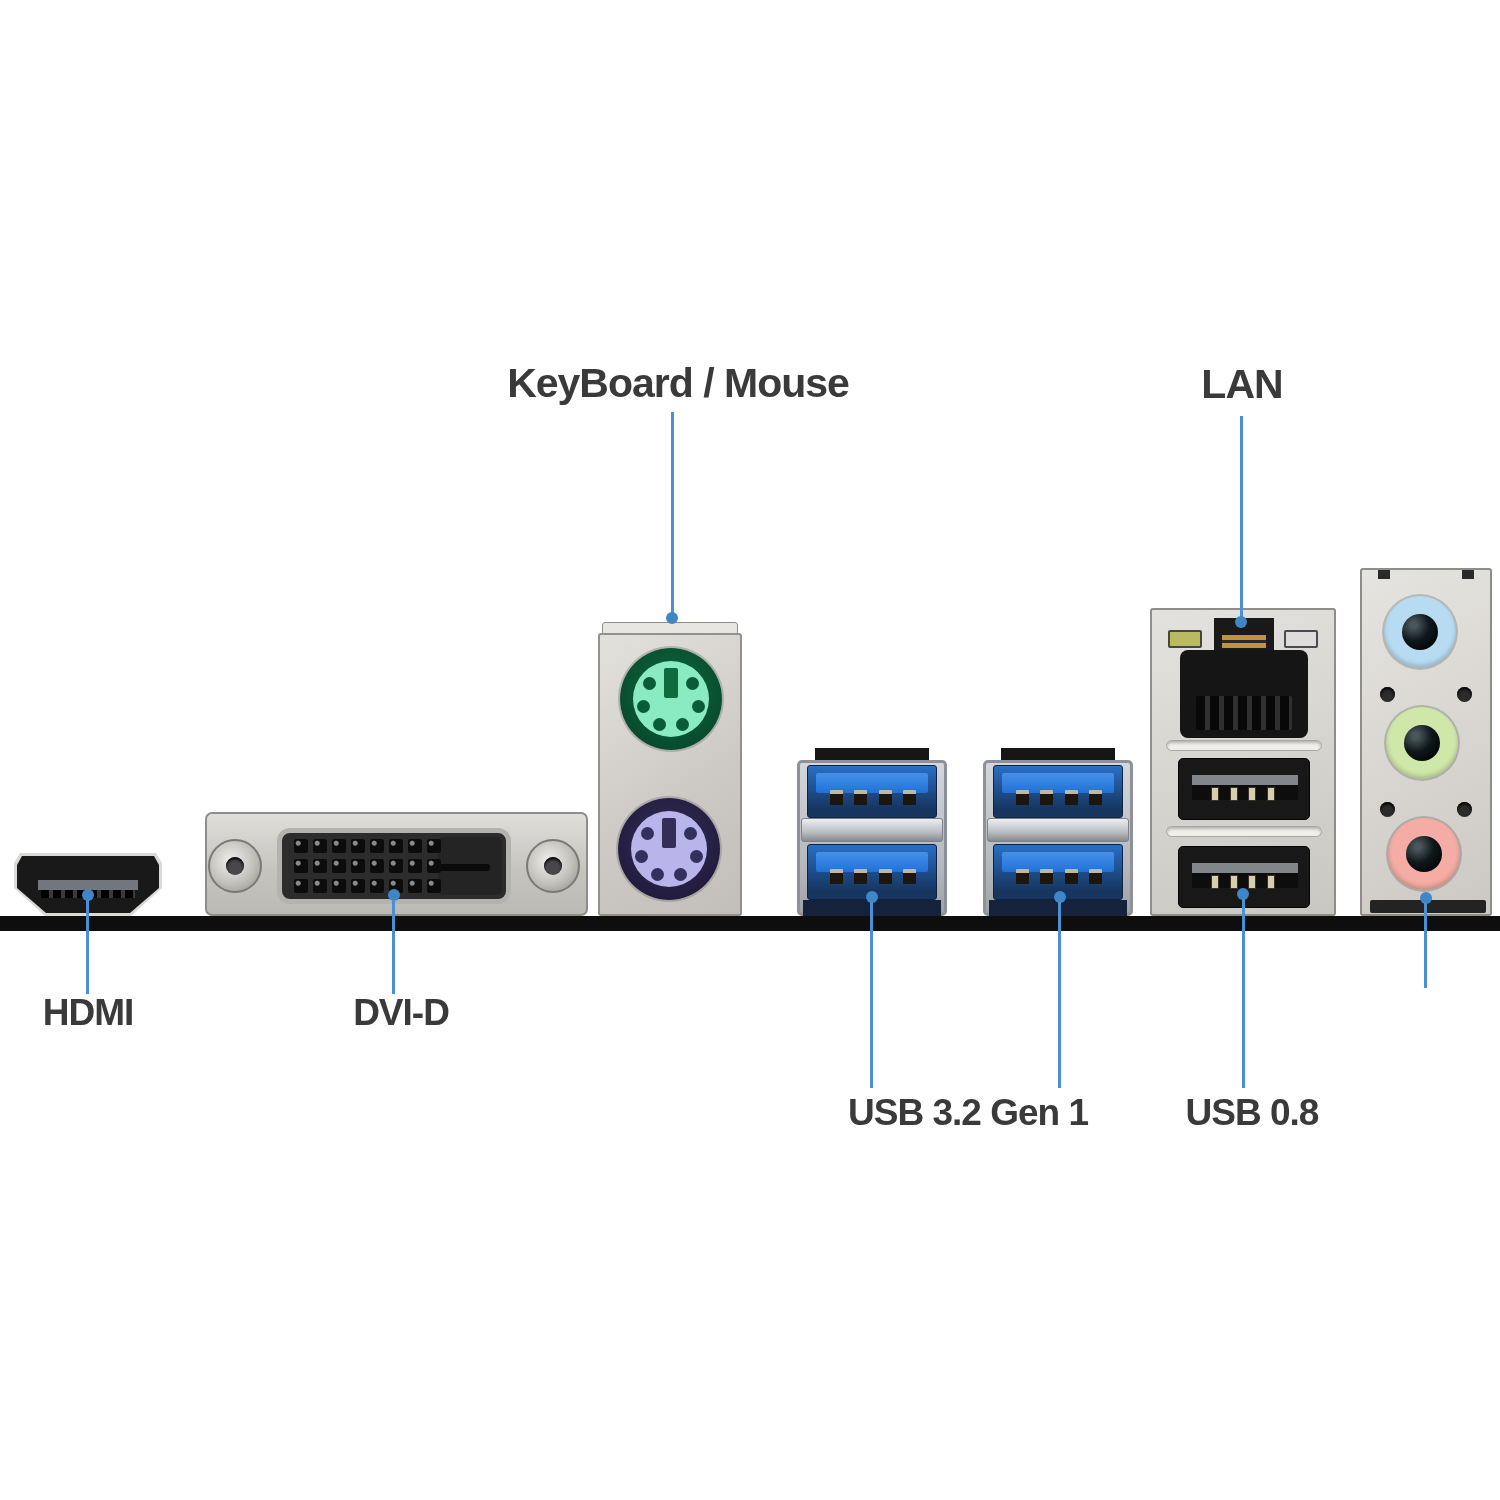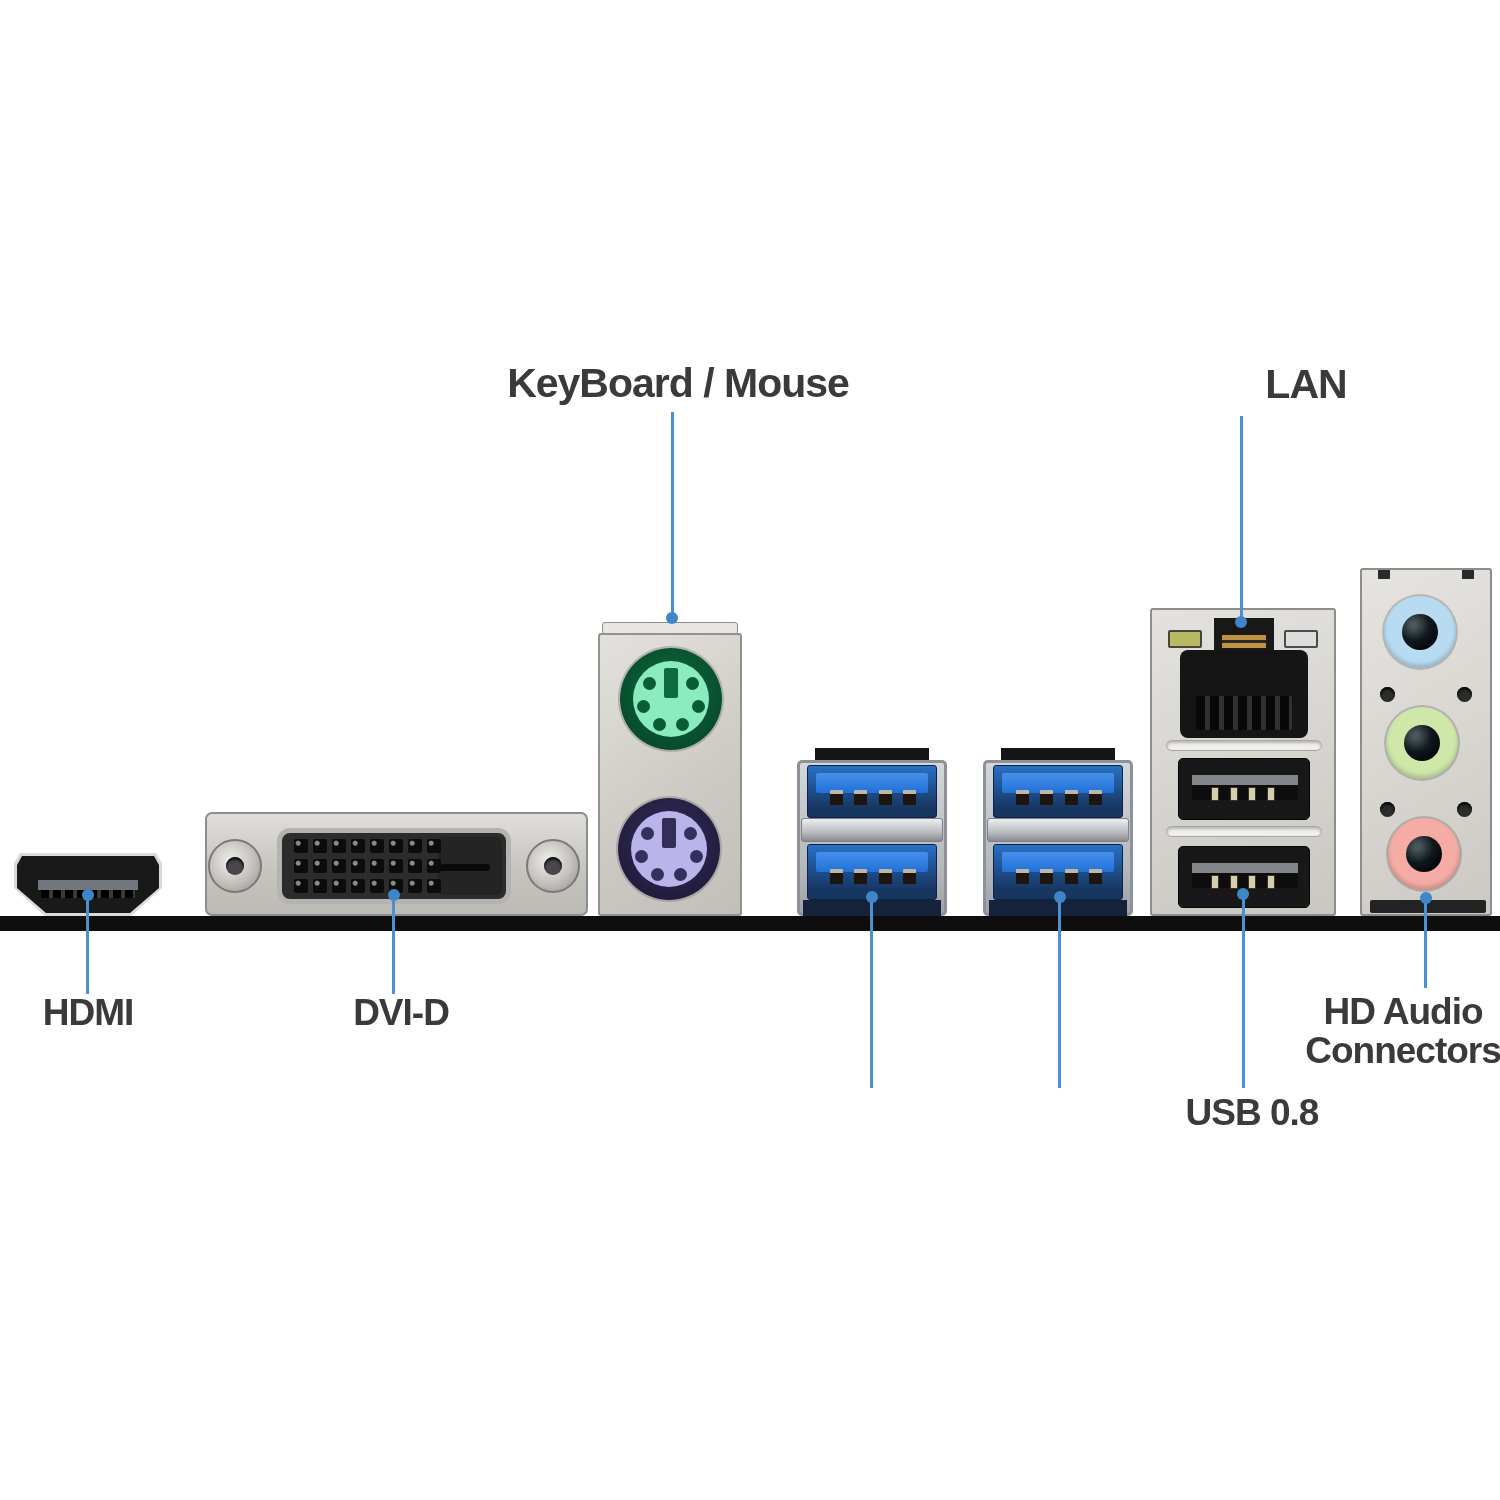--- a/index.html
+++ b/index.html
@@ -366,29 +366,26 @@
   <div class="cline z6" style="left:1058px;top:902px;height:186px"></div>
 
   <div class="cdot z6" style="left:1237px;top:888px"></div>
   <div class="cline z6" style="left:1242px;top:899px;height:189px"></div>
 
   <div class="cdot z6" style="left:1420px;top:892px"></div>
   <div class="cline z6" style="left:1424px;top:903px;height:85px"></div>
 
   <div class="label top z7" style="left:678px;top:360px">KeyBoard / Mouse</div>
 
-  <div class="label top z7" style="left:1306px;top:361px">LAN</div>
+  <div class="label top z7" style="left:1242px;top:361px">LAN</div>
 
   <div class="label bottom z7" style="left:88px;top:992px">HDMI</div>
 
   <div class="label bottom z7" style="left:401px;top:992px">DVI-D</div>
 
   <div class="label bottom z7" style="left:968px;top:1092px;line-height:41px">
+    <span class="ln">USB 3.2 Gen 1</span>
   </div>
 
   <div class="label bottom z7" style="left:1252px;top:1092px">USB 0.8</div>
 
-  <div class="label bottom z7" style="left:1403px;top:992px;line-height:39px">
-    <span class="ln">HD Audio</span>
-    <span class="ln">Connectors</span>
-  </div>
 
 </div>
 
 </body></html>

